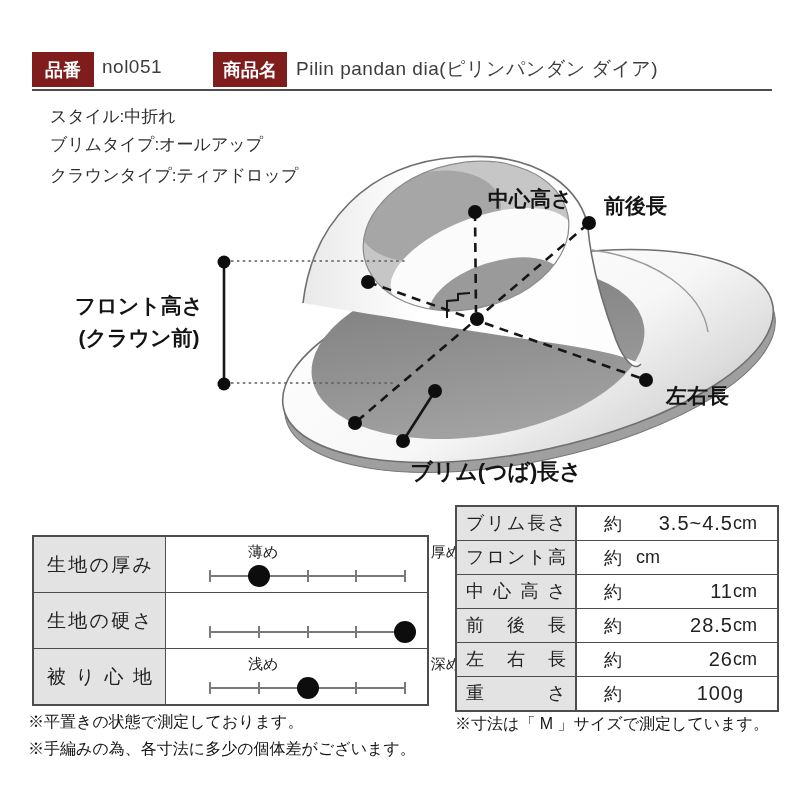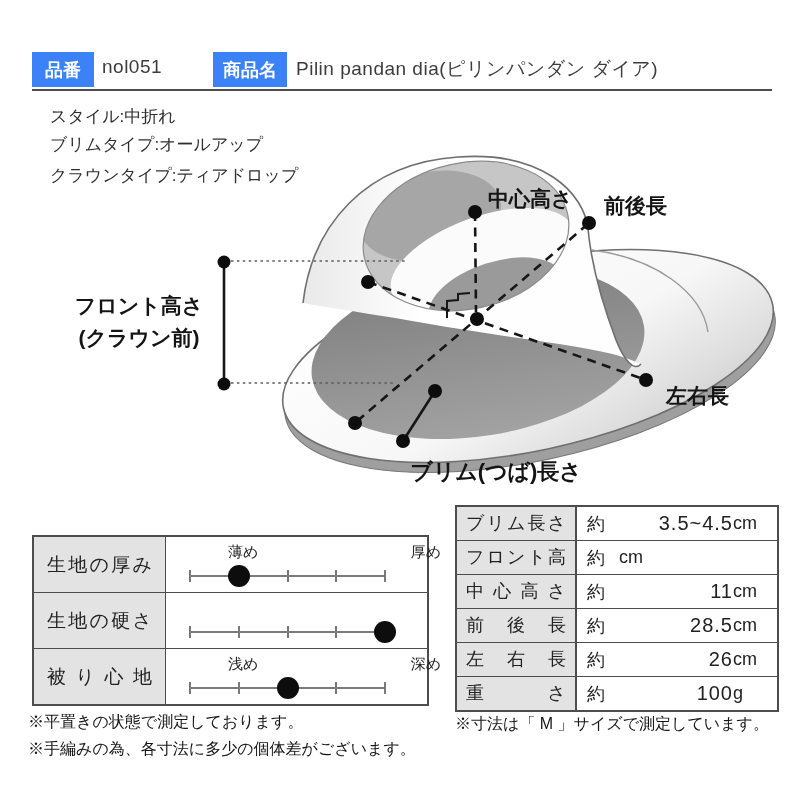--- a/index.html
+++ b/index.html
@@ -1,47 +1,47 @@
 <!DOCTYPE html>
 <html><head>
 <meta charset="utf-8">
 <style>
   html,body{margin:0;padding:0;background:#fff;}
   #stage{position:relative;width:800px;height:800px;background:#ffffff;overflow:hidden;
          font-family:"Liberation Sans",sans-serif;color:#1f1f1f;}
   
-  .tagbox{position:absolute;top:52px;height:35px;background:#3b82f6;color:#fff;
+  .tagbox{position:absolute;top:52px;height:35px;background:#7f1d1d;color:#fff;
           font-size:18px;font-weight:700;display:flex;align-items:center;justify-content:center;}
   #tag-hinban{left:32px;width:62px;}
   #tag-shohin{left:213px;width:74px;}
   .tagval{position:absolute;top:56px;font-size:19px;color:#3c3c3c;letter-spacing:.5px;}
   #val-hinban{left:102px;}
   #val-shohin{left:296px;}
   #hdr-rule{position:absolute;left:32px;top:89px;width:740px;height:2px;background:#4d4d4d;}
   
   .specline{position:absolute;left:50px;font-size:17px;color:#2e2e2e;}
   
   #diagram{position:absolute;left:0;top:0;width:800px;height:800px;}
   
   #attr-table{position:absolute;left:32px;top:535px;width:393px;border:2px solid #4d4d4d;}
-  .arow{display:flex;height:55px;border-top:1.5px solid #4d4d4d;}
+  .arow{display:flex;height:55px;border-top:1.5px solid #4d4d4d;gap:20px;}
   .arow:first-child{border-top:none;}
   .alabel{width:132px;background:#e3e3e3;border-right:1.5px solid #4d4d4d;
           font-size:19px;color:#222;line-height:55px;padding:0 13px;box-sizing:border-box;
           text-align:justify;text-align-last:justify;}
   .acell{position:relative;flex:1;}
   .mm{position:absolute;left:18px;top:6px;width:213px;display:flex;justify-content:space-between;
       font-size:15px;color:#222;margin-left:44px;}
   .track{position:absolute;left:24px;top:38px;width:195px;height:2px;background:#7a7a7a;}
   .tick{position:absolute;top:-5px;width:2px;height:12px;background:#7a7a7a;transform:translateX(-1px);}
   .t0{left:0;} .t25{left:25%;} .t50{left:50%;} .t75{left:75%;} .t100{left:100%;}
   .dot{position:absolute;top:-10px;width:22px;height:22px;border-radius:50%;background:#0d0d0d;}
   
   #size-table{position:absolute;left:455px;top:505px;width:320px;border:2px solid #4d4d4d;background:#fff;}
-  .srow{display:flex;height:33px;border-top:1px solid #4d4d4d;}
+  .srow{display:flex;height:33px;border-top:1px solid #4d4d4d;gap:17px;}
   .srow:first-child{border-top:none;}
   .slabel{width:120px;background:#e3e3e3;border-right:2px solid #4d4d4d;font-size:18px;color:#222;
           line-height:33px;padding:0 9px;box-sizing:border-box;text-align:justify;text-align-last:justify;}
   .sval{flex:1;display:flex;align-items:center;padding:0 10px;font-size:18px;color:#222;}
   .approx{width:32px;}
   .num{flex:1;text-align:right;font-size:20px;letter-spacing:1px;}
   .unit{width:34px;text-align:left;font-size:18px;}
   
   .fnote{position:absolute;font-size:16px;color:#151515;}
 </style>

